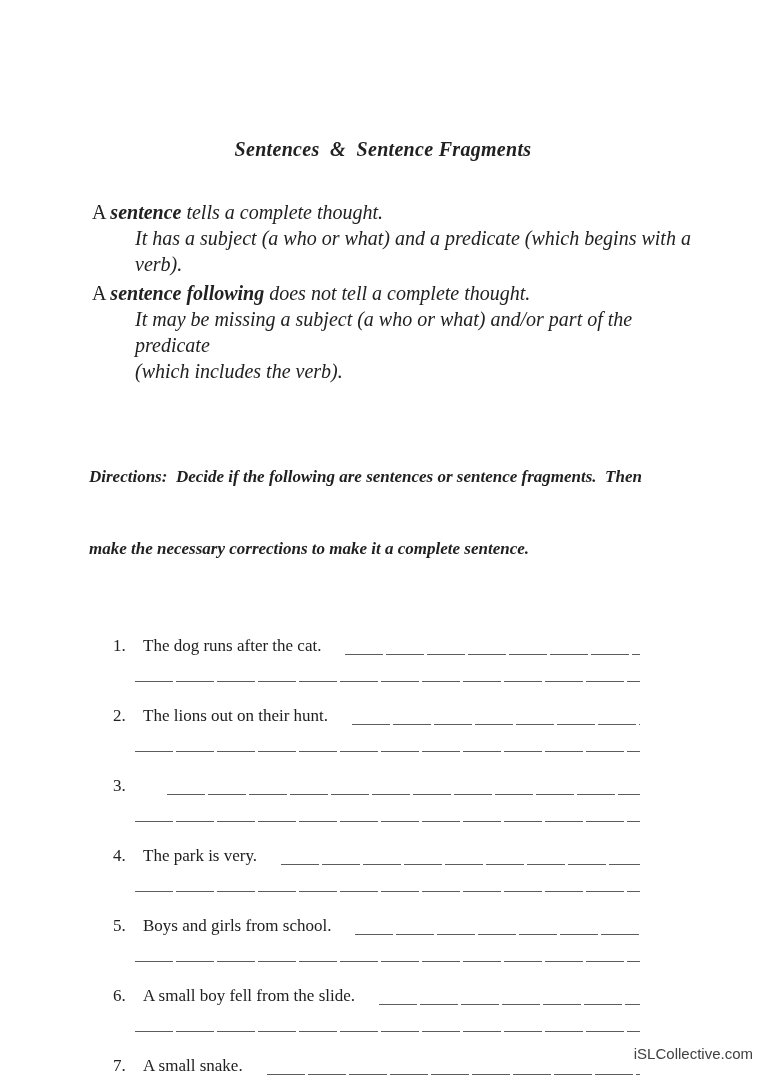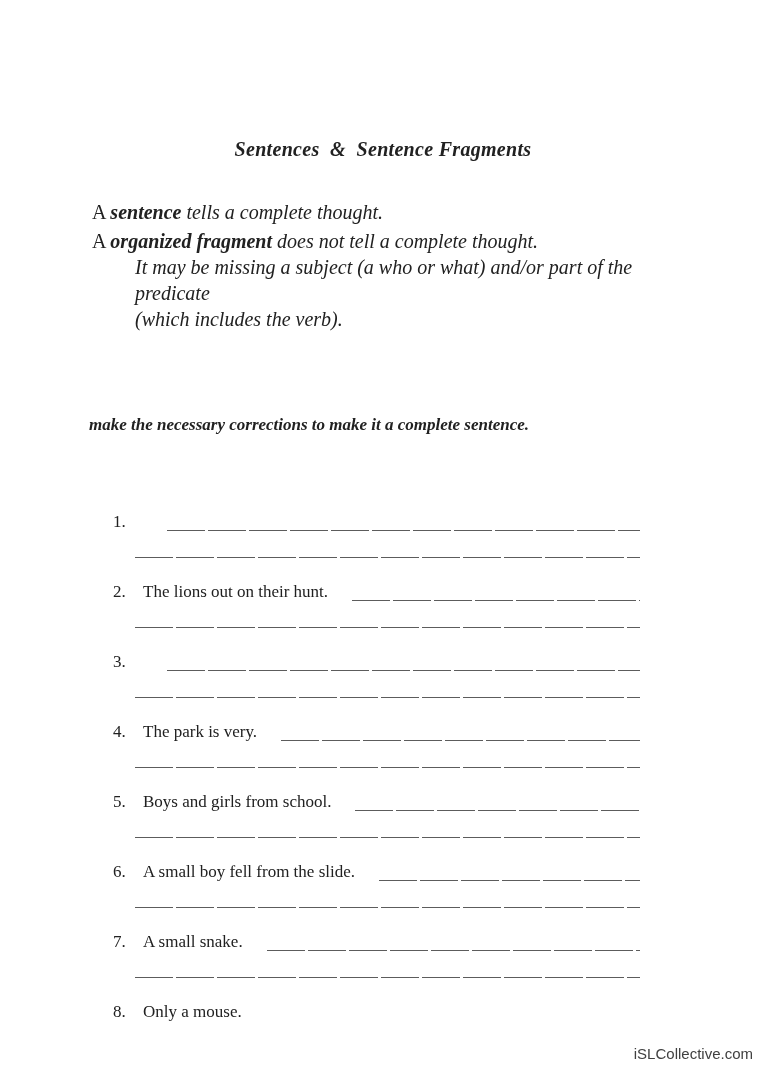--- a/index.html
+++ b/index.html
@@ -92,40 +92,43 @@
 <div class="page">
 
   <div class="title">Sentences  &amp;  Sentence Fragments</div>
 
   <div class="definitions">
 
     <div class="definition">
       <div>
         <span class="def-lead">A </span><span class="def-term">sentence</span><span> tells a complete thought.</span>
       </div>
+      <div class="def-detail">It has a subject (a who or what) and a predicate (which begins with a verb).</div>
     </div>
 
     <div class="definition">
       <div>
-        <span class="def-lead">A </span><span class="def-term">organized fragment</span><span> does not tell a complete thought.</span>
+        <span class="def-lead">A </span><span class="def-term">sentence following</span><span> does not tell a complete thought.</span>
       </div>
       <div class="def-detail">It may be missing a subject (a who or what) and/or part of the predicate</div>
       <div class="def-detail">(which includes the verb).</div>
     </div>
 
   </div>
 
   <div class="directions">
+    <div>Directions:  Decide if the following are sentences or sentence fragments.  Then</div>
     <div>make the necessary corrections to make it a complete sentence.</div>
   </div>
 
   <div class="items">
   <div class="item">
     <div class="item-row">
       <span class="item-num">1.</span>
+      <span class="item-sentence">The dog runs after the cat.</span>
       <span class="answer-line inline"></span>
     </div>
     <div class="answer-line full"></div>
   </div>
 
   <div class="item">
     <div class="item-row">
       <span class="item-num">2.</span>
       <span class="item-sentence">The lions out on their hunt.</span>
       <span class="answer-line inline"></span>

